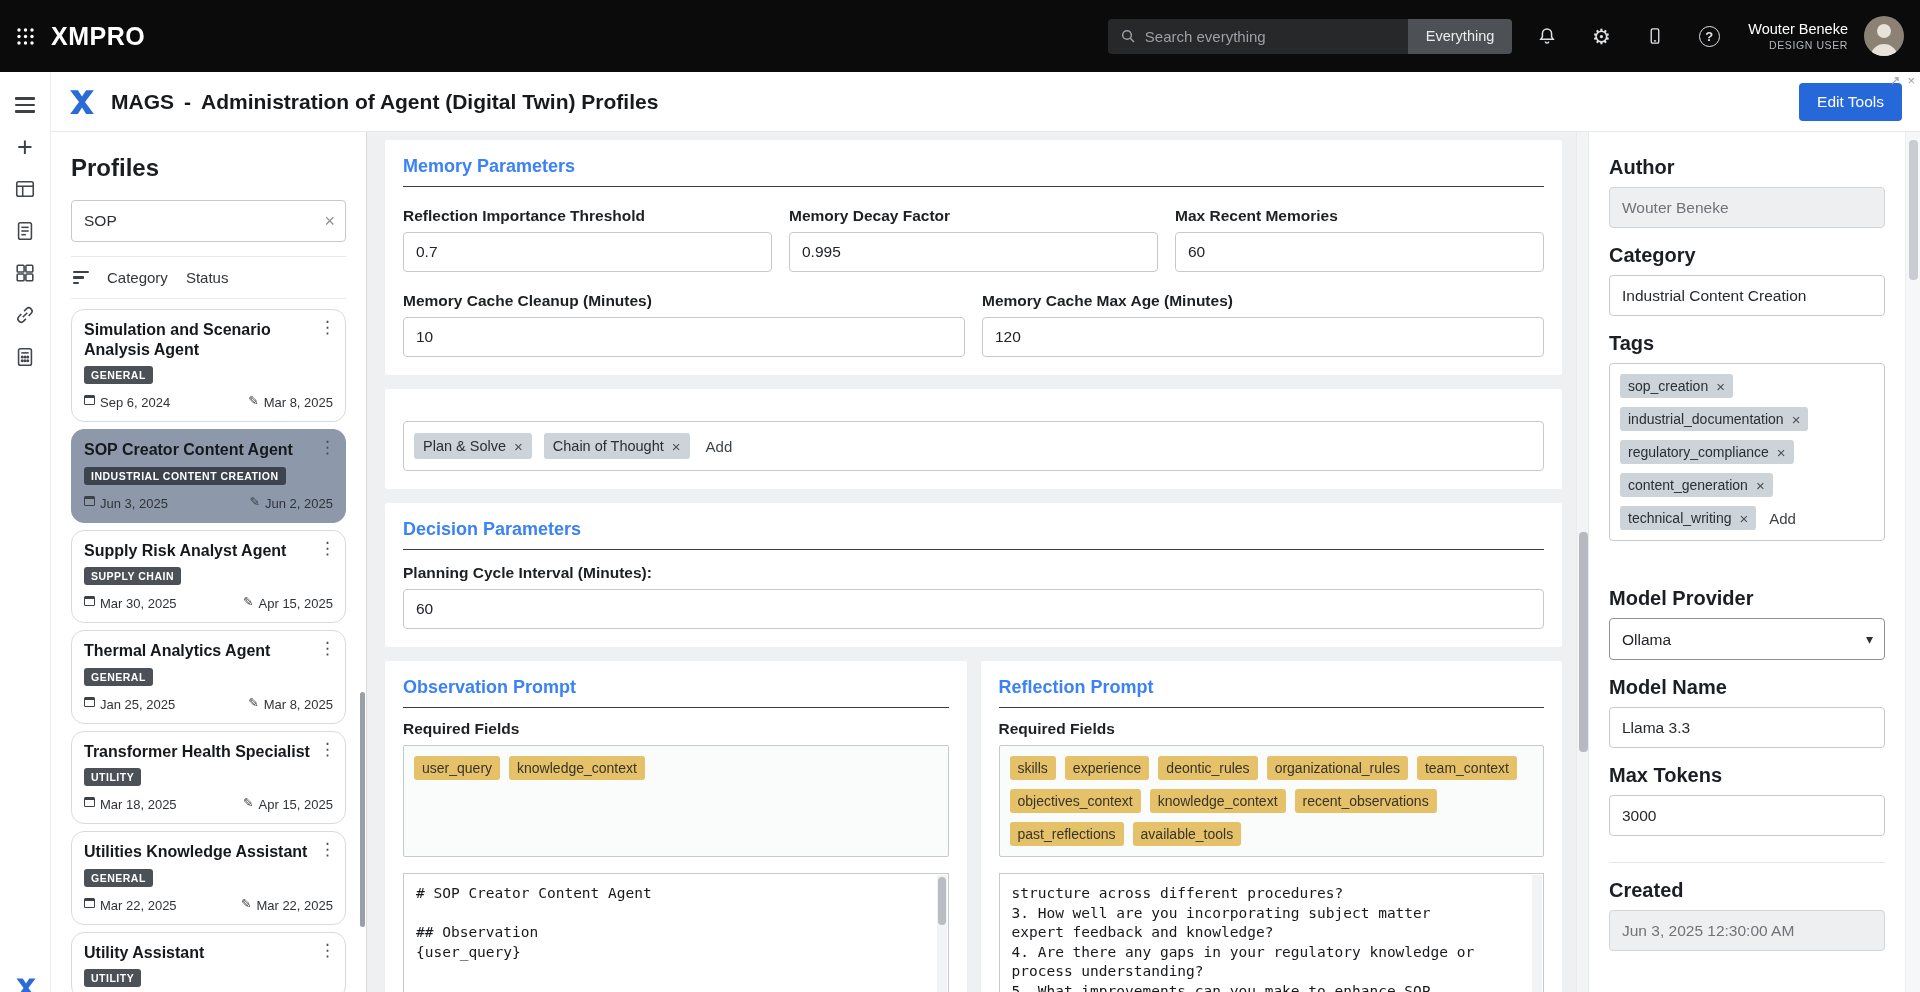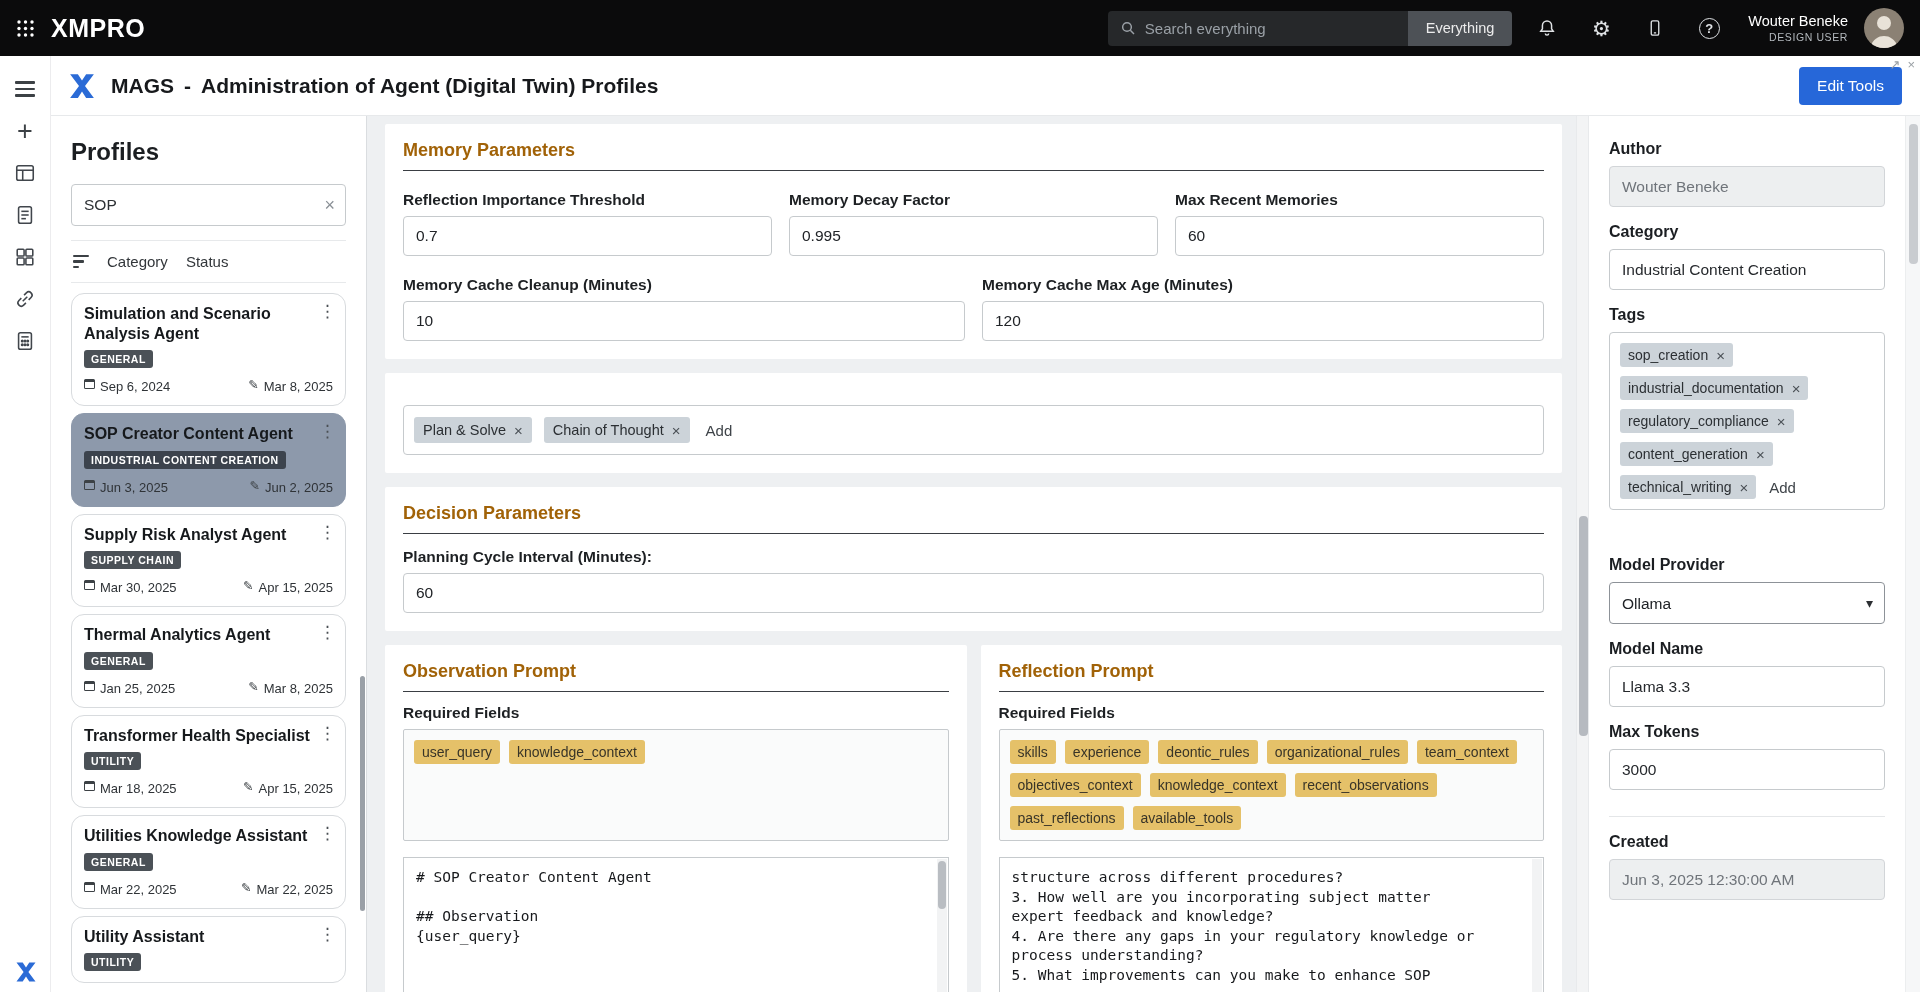--- a/index.html
+++ b/index.html
@@ -1,19 +1,19 @@
 <!DOCTYPE html>
 <html><head>
 <meta charset="utf-8">
 <style>
   * { box-sizing: border-box; margin: 0; padding: 0; }
   html,body { width:1920px; height:992px; overflow:hidden; font-family:"Liberation Sans", sans-serif; background:#eef0f2; color:#1c1f22; }
 
   
-  .topbar { height:56px; background:#0b0b0c; display:flex; align-items:center; padding:0 16px; gap:16px; color:#fff; }
+  .topbar { height:72px; background:#0b0b0c; display:flex; align-items:center; padding:0 16px; gap:16px; color:#fff; }
   .apps-icon { display:flex; align-items:center; cursor:pointer; }
   .brand { font-size:25px; font-weight:bold; letter-spacing:.5px; }
   .tb-spacer { flex:1; }
   .tb-search { display:flex; height:35px; border-radius:4px; overflow:hidden; }
   .sb-field { display:flex; align-items:center; gap:9px; background:#26282a; padding:0 12px; width:300px; }
   .sb-field input { background:transparent; border:none; outline:none; color:#cfd3d7; font-size:15px; width:100%; font-family:"Liberation Sans",sans-serif; }
   .sb-field input::placeholder { color:#9aa0a6; }
   .sb-scope { background:#4d5156; color:#ececec; border:none; font-size:14.5px; padding:0 18px; cursor:pointer; font-family:"Liberation Sans",sans-serif; }
   .tb-icon { width:38px; display:flex; justify-content:center; align-items:center; color:#dfe2e5; cursor:pointer; }
   .gear-glyph { font-size:21px; line-height:1; }
@@ -61,21 +61,21 @@
   .selected .pc-badge { background:#3c434d; }
   .pc-dates { display:flex; justify-content:space-between; align-items:center; margin-top:11px; font-size:13px; color:#2f3337; }
   .pc-date { display:flex; align-items:flex-start; gap:5px; }
   .cal-icon { width:11px; height:10px; border:1.5px solid #3c4145; border-top-width:3.5px; border-radius:1.5px; display:inline-block; }
   .pencil { font-size:12.5px; color:#3c4145; line-height:1; }
   .plist-thumb { position:absolute; right:1px; top:560px; width:5px; height:235px; background:#9aa0a7; border-radius:3px; }
 
   
   .main { flex:1; padding:8px 14px 0 18px; overflow:hidden; }
   .card { background:#fff; border-radius:2px; padding:16px 18px 18px; margin-bottom:14px; }
-  .sec-title { font-size:18px; font-weight:bold; color:#a16207; padding-bottom:9px; border-bottom:1px solid #3a3e43; }
+  .sec-title { font-size:18px; font-weight:bold; color:#3b82f6; padding-bottom:9px; border-bottom:1px solid #3a3e43; }
   .fgrid { display:grid; gap:17px; }
   .c3 { grid-template-columns:1fr 1fr 1fr; margin-top:12px; }
   .c2 { grid-template-columns:1fr 1fr; margin-top:12px; }
   .flabel { font-size:15.5px; font-weight:bold; color:#1d2023; margin:8px 0 7px; }
   .finput { width:100%; height:40px; border:1px solid #c6cacd; border-radius:4px; padding:0 12px; font-size:15.5px; color:#212428; background:#fff; font-family:"Liberation Sans",sans-serif; }
   .tagbox { border:1px solid #c6cacd; border-radius:4px; padding:9px 10px; display:flex; align-items:center; gap:12px; margin-top:16px; min-height:50px; flex-wrap:wrap; }
   .chip { background:#ccd3d9; border-radius:3px; padding:5px 9px; font-size:14.5px; color:#2b2f33; display:inline-flex; align-items:center; gap:8px; }
   .chip-x { color:#4a5056; font-size:15px; cursor:pointer; line-height:1; }
   .add-label { color:#3f4449; font-size:15px; margin-left:4px; cursor:pointer; }
   .prompt-grid { display:grid; grid-template-columns:1fr 1fr; gap:14px; }
@@ -84,21 +84,21 @@
   .ta-wrap { position:relative; margin-top:16px; }
   .prompt-ta { display:block; width:100%; height:280px; border:1px solid #c6cacd; padding:10px 22px 10px 12px; font-family:"DejaVu Sans Mono", monospace; font-size:14.5px; line-height:1.35; color:#17191c; resize:none; white-space:pre-wrap; overflow:hidden; background:#fff; }
   .ta-sb { position:absolute; right:2px; top:2px; bottom:2px; width:10px; background:#f2f3f4; }
   .ta-thumb { position:absolute; left:1px; width:8px; border-radius:4px; background:#b9bdc2; }
 
   .main-sb { width:13px; background:#f3f4f5; border-left:1px solid #e8eaec; border-right:1px solid #e8eaec; position:relative; }
   .main-sb-thumb { position:absolute; left:2px; top:400px; width:9px; height:220px; background:#b6bac0; border-radius:4px; }
 
   
   .details { width:316px; min-width:316px; background:#fff; padding:20px 20px 0; overflow:hidden; }
-  .dlabel { font-size:16px; font-weight:bold; color:#1b1e22; margin:16px 0 8px; }
+  .dlabel { font-size:20px; font-weight:bold; color:#1b1e22; margin:16px 0 8px; }
   .dlabel.first { margin-top:4px; }
   .dinput { width:100%; height:41px; border:1px solid #c6cacd; border-radius:4px; padding:0 12px; font-size:15.5px; color:#26292d; background:#fff; font-family:"Liberation Sans",sans-serif; }
   .dinput.readonly { background:#edeff0; color:#6f747a; border-color:#d2d5d8; }
   .dtags { border:1px solid #c6cacd; border-radius:4px; padding:10px; display:flex; flex-wrap:wrap; gap:9px; align-items:center; }
   .dtags .chip { font-size:14px; padding:4px 8px; }
   .spacer-lg { height:30px; }
   .sel-wrap { position:relative; }
   .sel-wrap select { appearance:none; -webkit-appearance:none; width:100%; height:42px; border:1px solid #8d9298; border-radius:4px; padding:0 30px 0 12px; font-size:15.5px; color:#212428; background:#fff; font-family:"Liberation Sans",sans-serif; }
   .sel-chevron { position:absolute; right:12px; top:50%; transform:translateY(-50%); color:#2c2f33; font-size:14px; pointer-events:none; }
   .divider { height:1px; background:#e4e6e8; margin-top:26px; }

